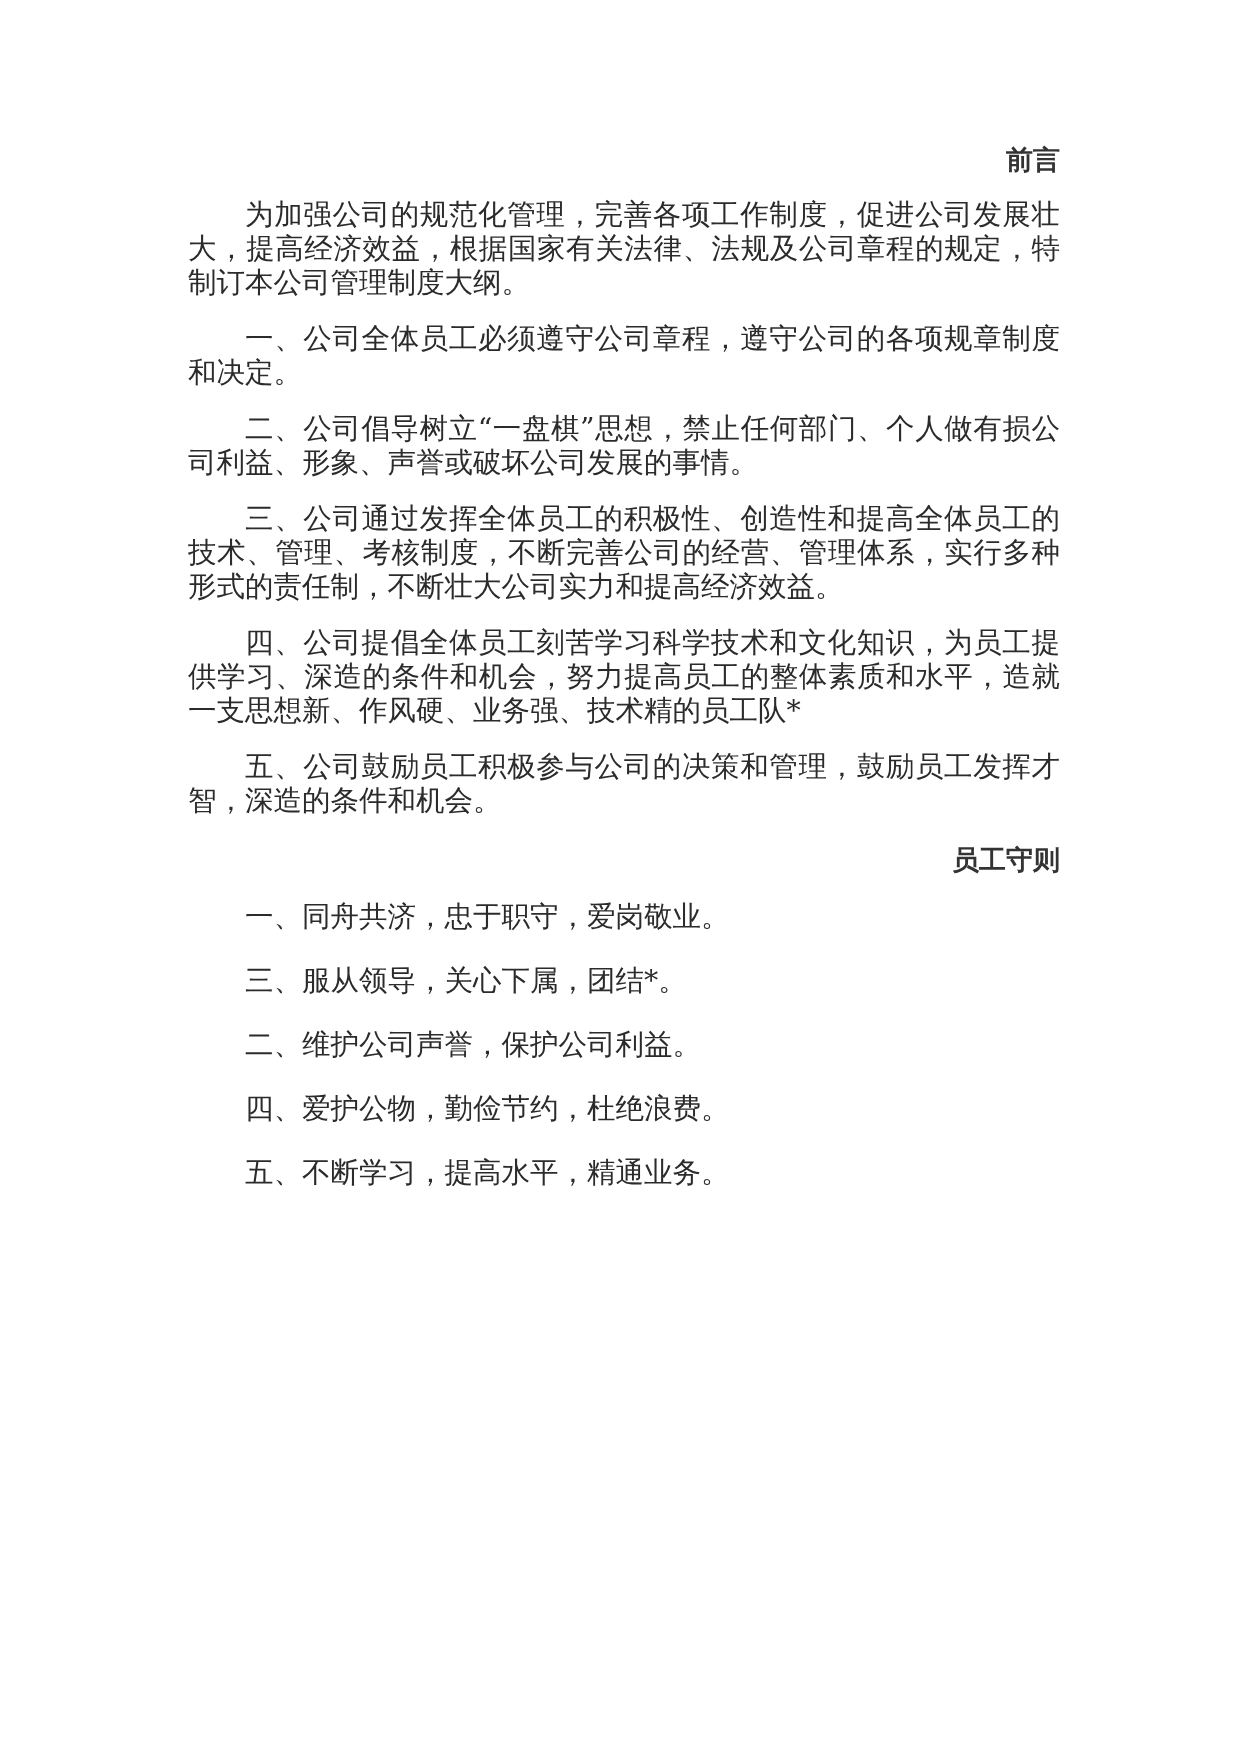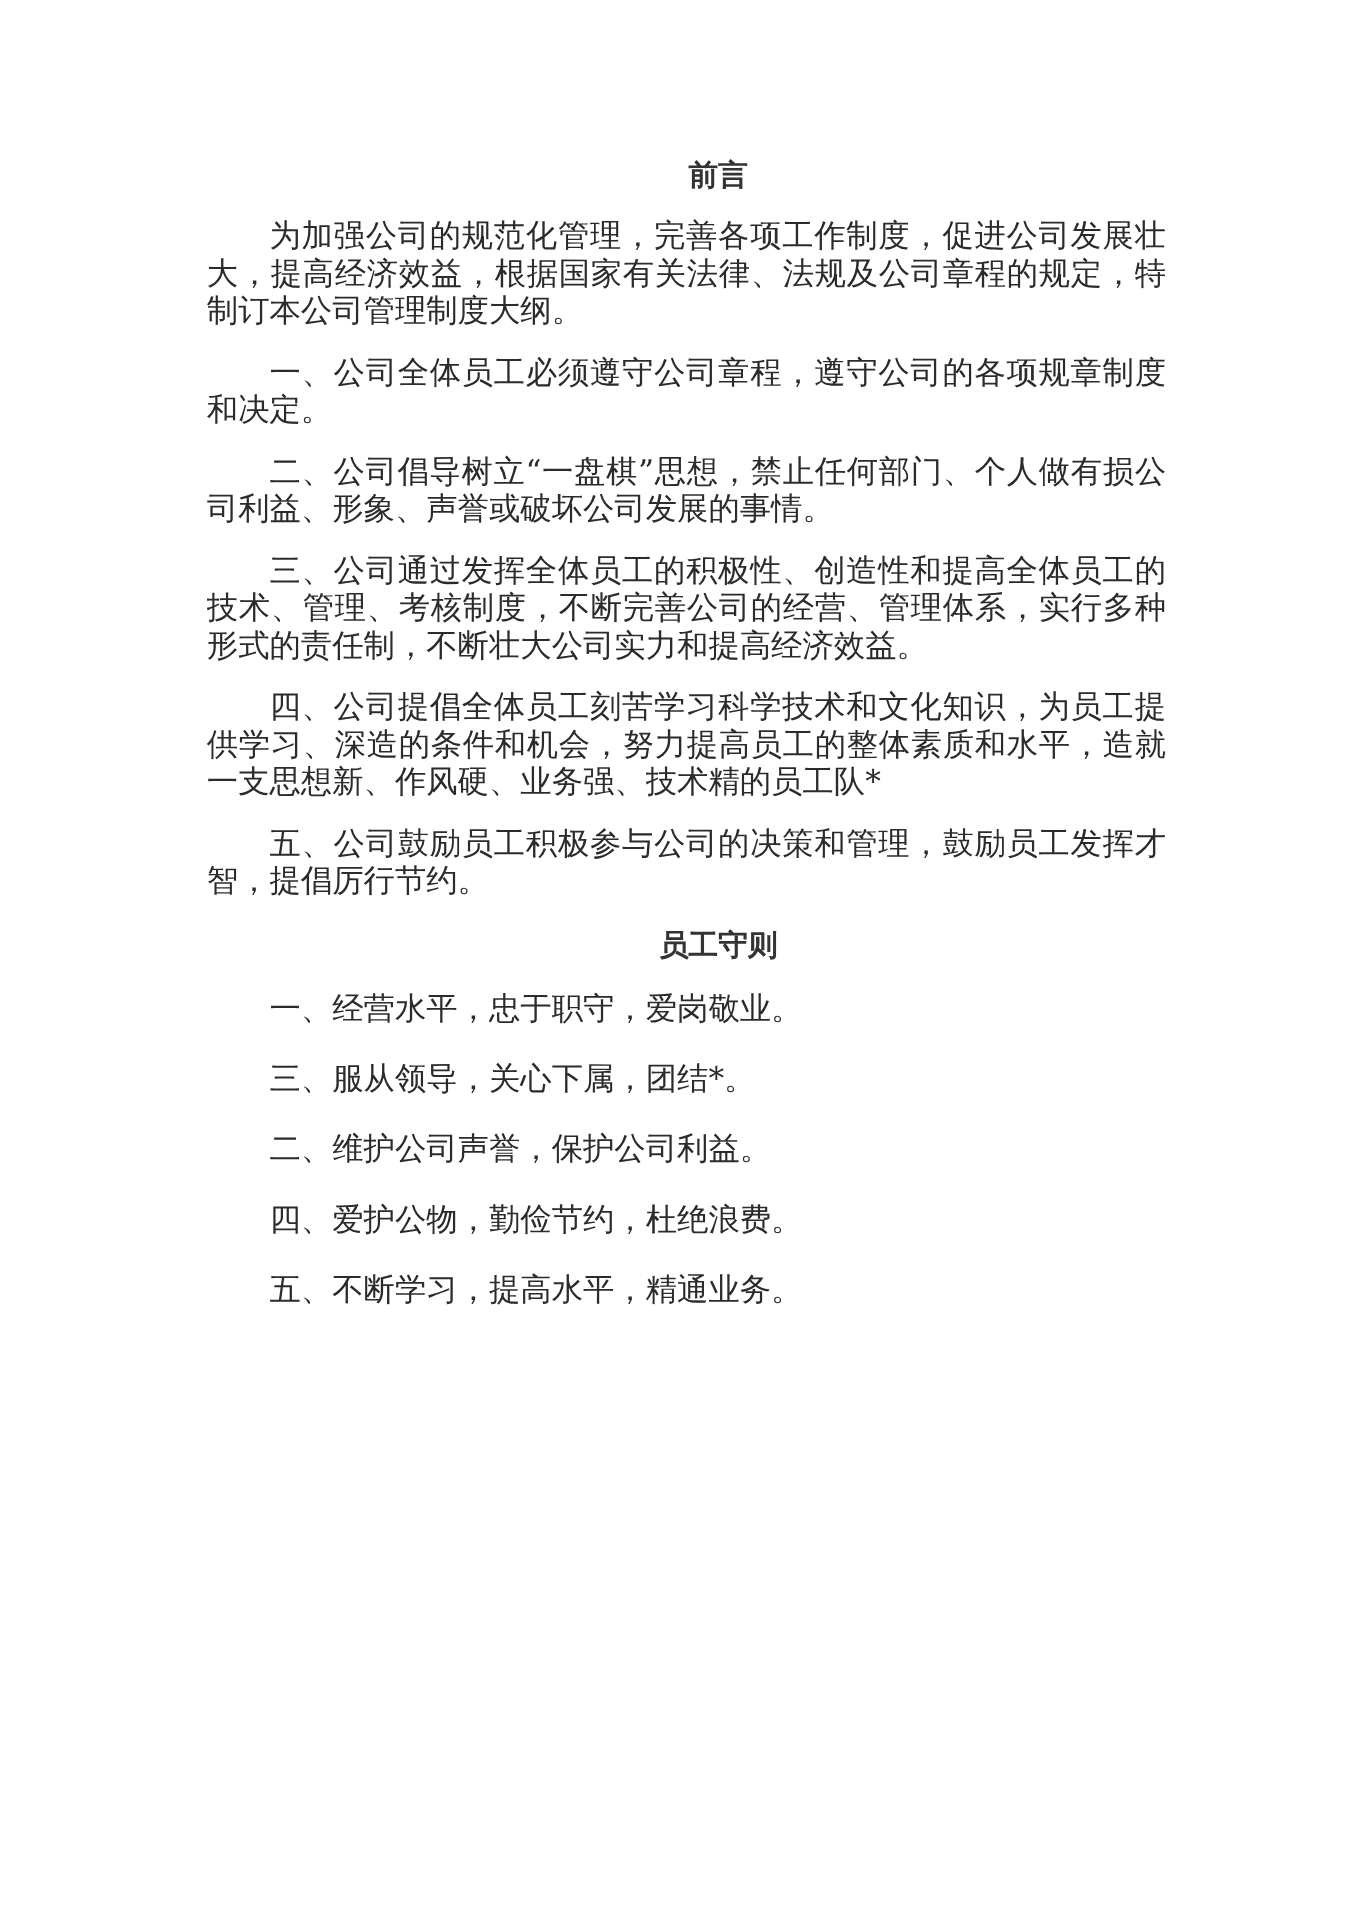--- a/index.html
+++ b/index.html
@@ -6,21 +6,21 @@
   body { width: 1240px; height: 1754px; position: relative; overflow: hidden; }
   .page {
     position: absolute;
     left: 188px;
     top: 140px;
     width: 872px;
     color: #2b2b2b;
     font-family: "DejaVu Serif", "Liberation Serif", serif;
   }
   .title {
-    text-align: center;
+    text-align: right;
     font-family: "DejaVu Sans", "Liberation Sans", sans-serif;
     font-weight: bold;
     font-size: 27px;
     line-height: 40px;
     margin: 0 0 18px 0;
     padding-left: 58px;
     color: #333;
   }
   .title.second { margin-top: 10px; margin-bottom: 20px; }
   p {
@@ -36,21 +36,21 @@
 </head>
 <body>
 
 <div class="page">
   <h1 class="title">前言</h1>
   <p>为加强公司的规范化管理，完善各项工作制度，促进公司发展壮大，提高经济效益，根据国家有关法律、法规及公司章程的规定，特制订本公司管理制度大纲。</p>
   <p>一、公司全体员工必须遵守公司章程，遵守公司的各项规章制度和决定。</p>
   <p>二、公司倡导树立“一盘棋”思想，禁止任何部门、个人做有损公司利益、形象、声誉或破坏公司发展的事情。</p>
   <p>三、公司通过发挥全体员工的积极性、创造性和提高全体员工的技术、管理、考核制度，不断完善公司的经营、管理体系，实行多种形式的责任制，不断壮大公司实力和提高经济效益。</p>
   <p>四、公司提倡全体员工刻苦学习科学技术和文化知识，为员工提供学习、深造的条件和机会，努力提高员工的整体素质和水平，造就一支思想新、作风硬、业务强、技术精的员工队*</p>
-  <p>五、公司鼓励员工积极参与公司的决策和管理，鼓励员工发挥才智，提倡厉行节约。</p>
+  <p>五、公司鼓励员工积极参与公司的决策和管理，鼓励员工发挥才智，深造的条件和机会。</p>
 
   <h2 class="title second">员工守则</h2>
-  <p class="rule">一、经营水平，忠于职守，爱岗敬业。</p>
+  <p class="rule">一、同舟共济，忠于职守，爱岗敬业。</p>
   <p class="rule">三、服从领导，关心下属，团结*。</p>
   <p class="rule">二、维护公司声誉，保护公司利益。</p>
   <p class="rule">四、爱护公物，勤俭节约，杜绝浪费。</p>
   <p class="rule">五、不断学习，提高水平，精通业务。</p>
 </div>
 
 </body></html>

